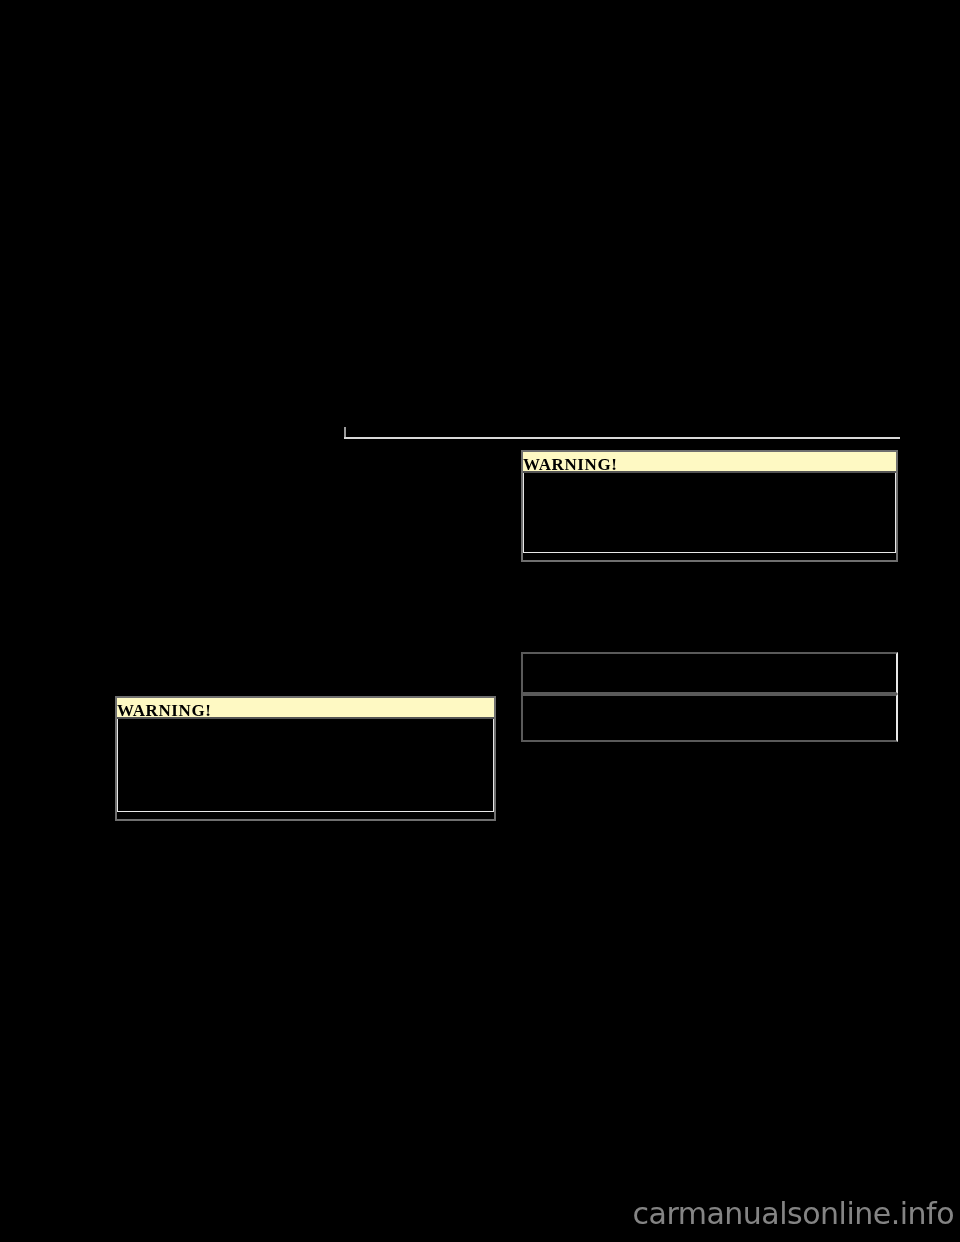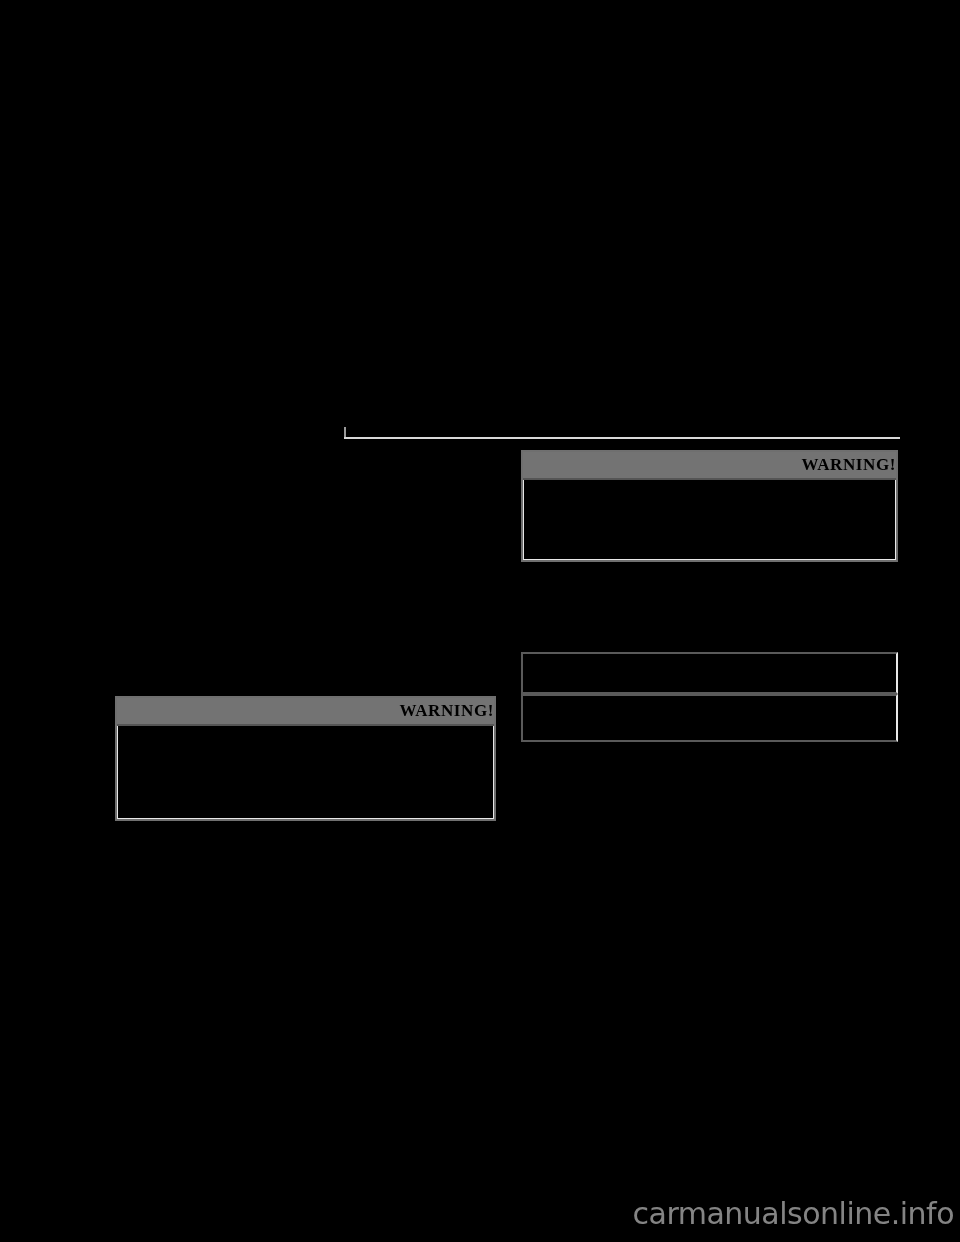--- a/index.html
+++ b/index.html
@@ -47,30 +47,30 @@
 
   
   .wbox {
     position: absolute;
     box-sizing: border-box;
     border: 2px solid #6f6f6f;
     background: #000000;
   }
   .wbox-header {
     box-sizing: border-box;
-    background: #737373;
+    background: #fef9c3;
     border-bottom: 2px solid #555555;
     color: #000000;
     font-family: "Liberation Serif", serif;
     font-weight: bold;
     font-size: 17px;
     letter-spacing: 0.6px;
-    text-align: right;
+    text-align: left;
     line-height: 26px;
-    height: 28px;
+    height: 21px;
   }
   .wbox-body {
     box-sizing: border-box;
     background: #000000;
     color: #000000;
     border: 1px solid #e8e8e8;
     border-top: none;
     font-family: "Liberation Serif", serif;
     font-size: 14px;
     line-height: 17px;

